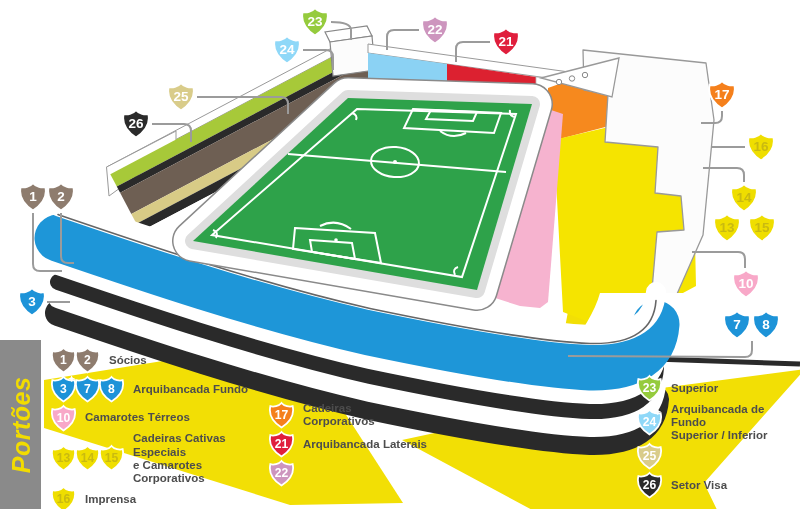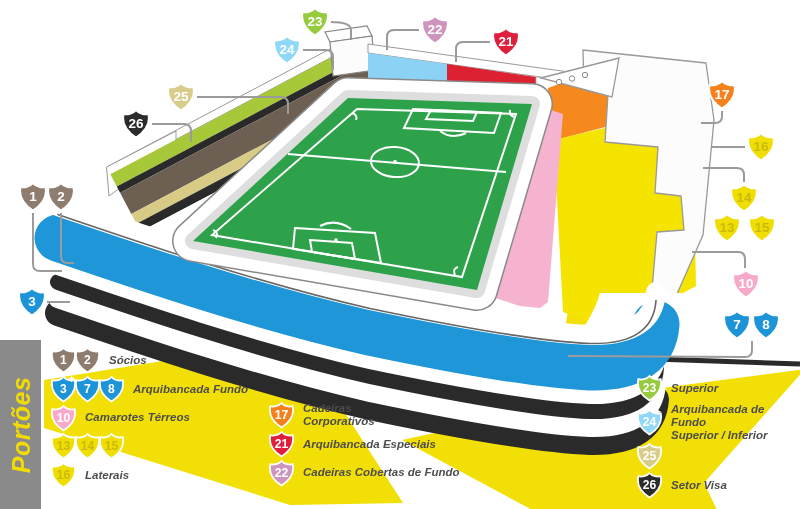--- a/index.html
+++ b/index.html
@@ -12,21 +12,21 @@
       font-size:25px;font-weight:bold;font-style:italic;color:#F2DC00;white-space:nowrap;letter-spacing:.5px;}
   
   .legend-col{position:absolute;display:flex;flex-direction:column;}
   #legend-col1{left:50px;top:346px;width:225px;}
   #legend-col2{left:268px;top:401px;width:200px;}
   #legend-col3{left:636px;top:374px;width:165px;}
   .lrow{display:flex;align-items:center;min-height:27px;}
   .lrow .badges{display:flex;align-items:center;margin-right:8px;}
   .badge{display:inline-block;line-height:0;}
   .badges .badge + .badge{margin-left:-3px;}
-  .llabel{font-size:11.5px;font-weight:bold;color:#4D4D4D;line-height:1.15;white-space:pre-line;font-style:italic;}
+  .llabel{font-size:11.5px;font-weight:bold;color:#4D4D4D;line-height:1.15;white-space:pre-line;}
   
   .map-badge{position:absolute;line-height:0;}
 </style>
 </head>
 <body>
 
 <div id="canvas">
 
   <svg id="stadium-svg" width="800" height="509" viewBox="0 0 800 509">
 
@@ -260,59 +260,60 @@
             </svg></span>
           <span class="badge"><svg width="27" height="28.8" viewBox="0 0 30 32">
               <path d="M15,2.2 C12,5.8 6,7 2.6,5.8 C1.2,12 2.6,21.5 15,29.5 C27.4,21.5 28.8,12 27.4,5.8 C24,7 18,5.8 15,2.2 Z" fill="#EFDE00" stroke="#FFFFFF" stroke-width="2"></path>
               <text x="15" y="19.5" text-anchor="middle" font-family="Liberation Sans,sans-serif" font-size="13.5" font-weight="bold" fill="#C9BA10">14</text>
             </svg></span>
           <span class="badge"><svg width="27" height="28.8" viewBox="0 0 30 32">
               <path d="M15,2.2 C12,5.8 6,7 2.6,5.8 C1.2,12 2.6,21.5 15,29.5 C27.4,21.5 28.8,12 27.4,5.8 C24,7 18,5.8 15,2.2 Z" fill="#EFDE00" stroke="#FFFFFF" stroke-width="2"></path>
               <text x="15" y="19.5" text-anchor="middle" font-family="Liberation Sans,sans-serif" font-size="13.5" font-weight="bold" fill="#C9BA10">15</text>
             </svg></span>
         </span>
+        <span class="llabel">Cadeiras Cativas Especiais
+e Camarotes Corporativos</span>
       </div>
       <div class="lrow">
         <span class="badges">
           <span class="badge"><svg width="27" height="28.8" viewBox="0 0 30 32">
               <path d="M15,2.2 C12,5.8 6,7 2.6,5.8 C1.2,12 2.6,21.5 15,29.5 C27.4,21.5 28.8,12 27.4,5.8 C24,7 18,5.8 15,2.2 Z" fill="#EFDE00" stroke="#FFFFFF" stroke-width="2"></path>
               <text x="15" y="19.5" text-anchor="middle" font-family="Liberation Sans,sans-serif" font-size="13.5" font-weight="bold" fill="#C9BA10">16</text>
             </svg></span>
         </span>
-        <span class="llabel">Laterais</span>
+        <span class="llabel">Imprensa</span>
       </div>
     </div>
   <div id="legend-col2" class="legend-col">
       <div class="lrow">
         <span class="badges">
           <span class="badge"><svg width="27" height="28.8" viewBox="0 0 30 32">
               <path d="M15,2.2 C12,5.8 6,7 2.6,5.8 C1.2,12 2.6,21.5 15,29.5 C27.4,21.5 28.8,12 27.4,5.8 C24,7 18,5.8 15,2.2 Z" fill="#F5801C" stroke="#FFFFFF" stroke-width="2"></path>
               <text x="15" y="19.5" text-anchor="middle" font-family="Liberation Sans,sans-serif" font-size="13.5" font-weight="bold" fill="#FFFFFF">17</text>
             </svg></span>
         </span>
         <span class="llabel">Cadeiras
 Corporativos</span>
       </div>
       <div class="lrow">
         <span class="badges">
           <span class="badge"><svg width="27" height="28.8" viewBox="0 0 30 32">
               <path d="M15,2.2 C12,5.8 6,7 2.6,5.8 C1.2,12 2.6,21.5 15,29.5 C27.4,21.5 28.8,12 27.4,5.8 C24,7 18,5.8 15,2.2 Z" fill="#E01F3D" stroke="#FFFFFF" stroke-width="2"></path>
               <text x="15" y="19.5" text-anchor="middle" font-family="Liberation Sans,sans-serif" font-size="13.5" font-weight="bold" fill="#FFFFFF">21</text>
             </svg></span>
         </span>
-        <span class="llabel">Arquibancada Especiais</span>
+        <span class="llabel">Arquibancada Laterais</span>
       </div>
       <div class="lrow">
         <span class="badges">
           <span class="badge"><svg width="27" height="28.8" viewBox="0 0 30 32">
               <path d="M15,2.2 C12,5.8 6,7 2.6,5.8 C1.2,12 2.6,21.5 15,29.5 C27.4,21.5 28.8,12 27.4,5.8 C24,7 18,5.8 15,2.2 Z" fill="#CD95BE" stroke="#FFFFFF" stroke-width="2"></path>
               <text x="15" y="19.5" text-anchor="middle" font-family="Liberation Sans,sans-serif" font-size="13.5" font-weight="bold" fill="#FFFFFF">22</text>
             </svg></span>
         </span>
-        <span class="llabel">Cadeiras Cobertas de Fundo</span>
       </div>
     </div>
   <div id="legend-col3" class="legend-col">
       <div class="lrow">
         <span class="badges">
           <span class="badge"><svg width="27" height="28.8" viewBox="0 0 30 32">
               <path d="M15,2.2 C12,5.8 6,7 2.6,5.8 C1.2,12 2.6,21.5 15,29.5 C27.4,21.5 28.8,12 27.4,5.8 C24,7 18,5.8 15,2.2 Z" fill="#95CB3D" stroke="#FFFFFF" stroke-width="2"></path>
               <text x="15" y="19.5" text-anchor="middle" font-family="Liberation Sans,sans-serif" font-size="13.5" font-weight="bold" fill="#FFFFFF">23</text>
             </svg></span>
         </span>

